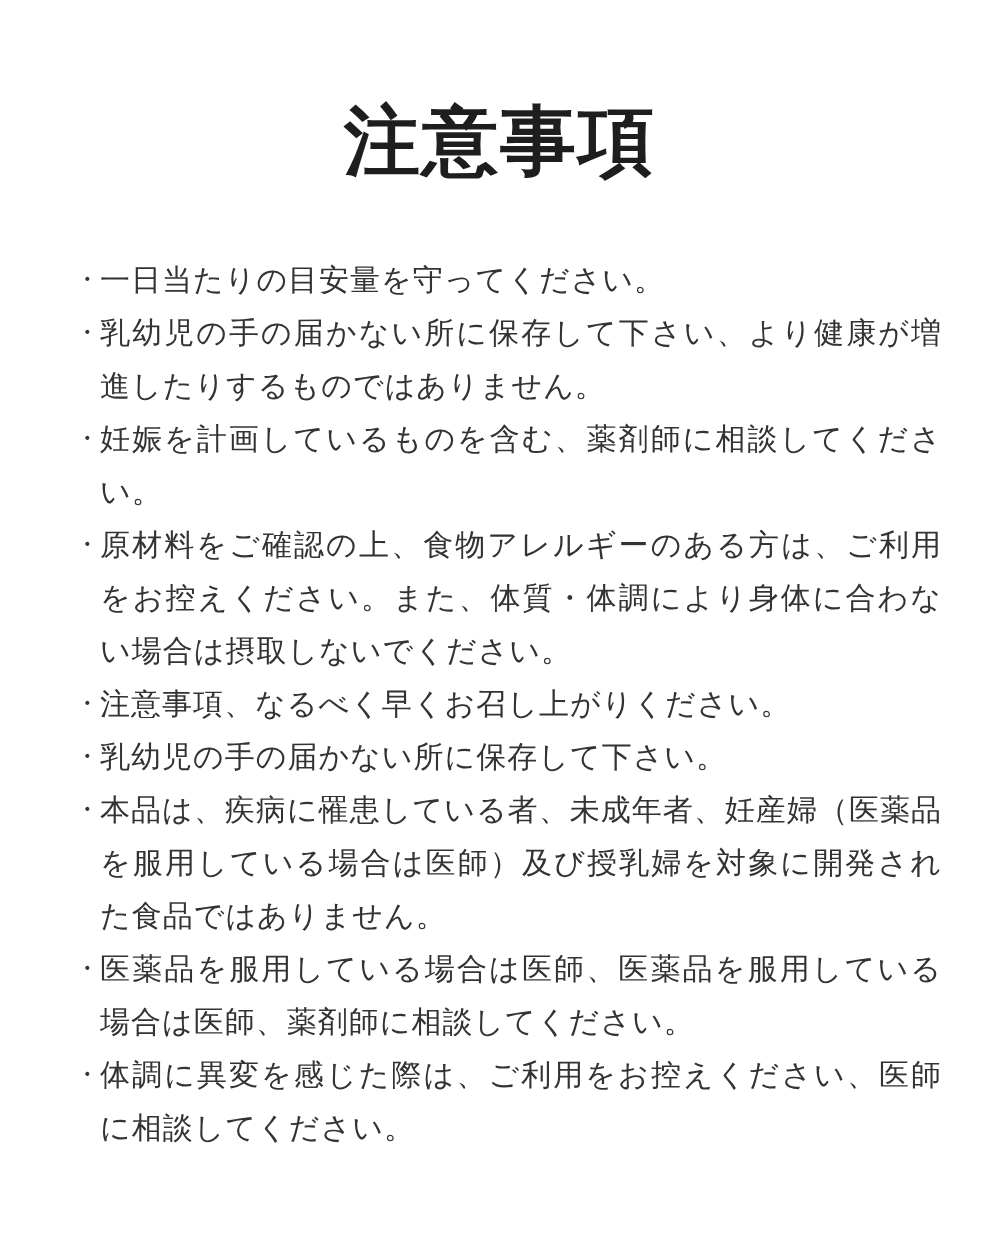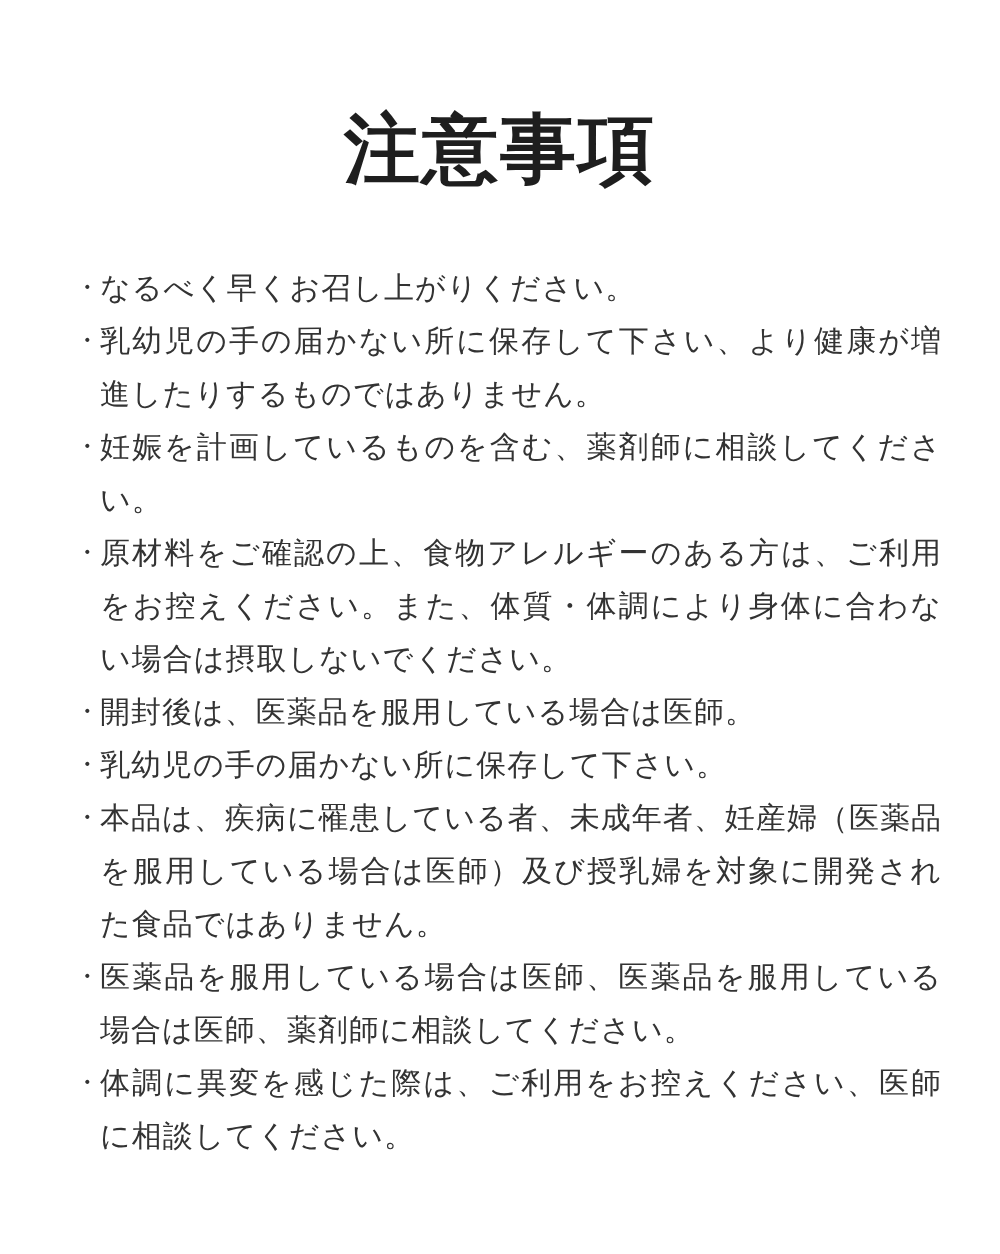--- a/index.html
+++ b/index.html
@@ -4,21 +4,21 @@
 <style>
   html, body {
     margin: 0;
     padding: 0;
     background: #ffffff;
   }
   .page {
     position: relative;
     width: 1000px;
     height: 1142px;
-    margin: 16px auto;
+    margin: 8px auto;
     background: #ffffff;
     box-sizing: border-box;
     overflow: hidden;
   }
   .title {
     margin: 0;
     padding: 95px 0 0 0;
     text-align: center;
     font-family: "Liberation Serif", "DejaVu Serif", serif;
     font-weight: 600;
@@ -56,41 +56,41 @@
 </style>
 </head>
 <body>
 
 <div class="page">
   <h1 class="title">注意事項</h1>
 
   <ul class="list">
     <li class="item">
       <span class="bullet">・</span>
-      <span class="text">なるべく早くお召し上がりください。</span>
+      <span class="text">一日当たりの目安量を守ってください。</span>
     </li>
 
     <li class="item">
       <span class="bullet">・</span>
       <span class="text">乳幼児の手の届かない所に保存して下さい、より健康が増進したりするものではありません。</span>
     </li>
 
     <li class="item">
       <span class="bullet">・</span>
       <span class="text">妊娠を計画しているものを含む、薬剤師に相談してください。</span>
     </li>
 
     <li class="item">
       <span class="bullet">・</span>
       <span class="text">原材料をご確認の上、食物アレルギーのある方は、ご利用をお控えください。また、体質・体調により身体に合わない場合は摂取しないでください。</span>
     </li>
 
     <li class="item">
       <span class="bullet">・</span>
-      <span class="text">開封後は、医薬品を服用している場合は医師。</span>
+      <span class="text">注意事項、なるべく早くお召し上がりください。</span>
     </li>
 
     <li class="item">
       <span class="bullet">・</span>
       <span class="text">乳幼児の手の届かない所に保存して下さい。</span>
     </li>
 
     <li class="item">
       <span class="bullet">・</span>
       <span class="text">本品は、疾病に罹患している者、未成年者、妊産婦（医薬品を服用している場合は医師）及び授乳婦を対象に開発された食品ではありません。</span>

